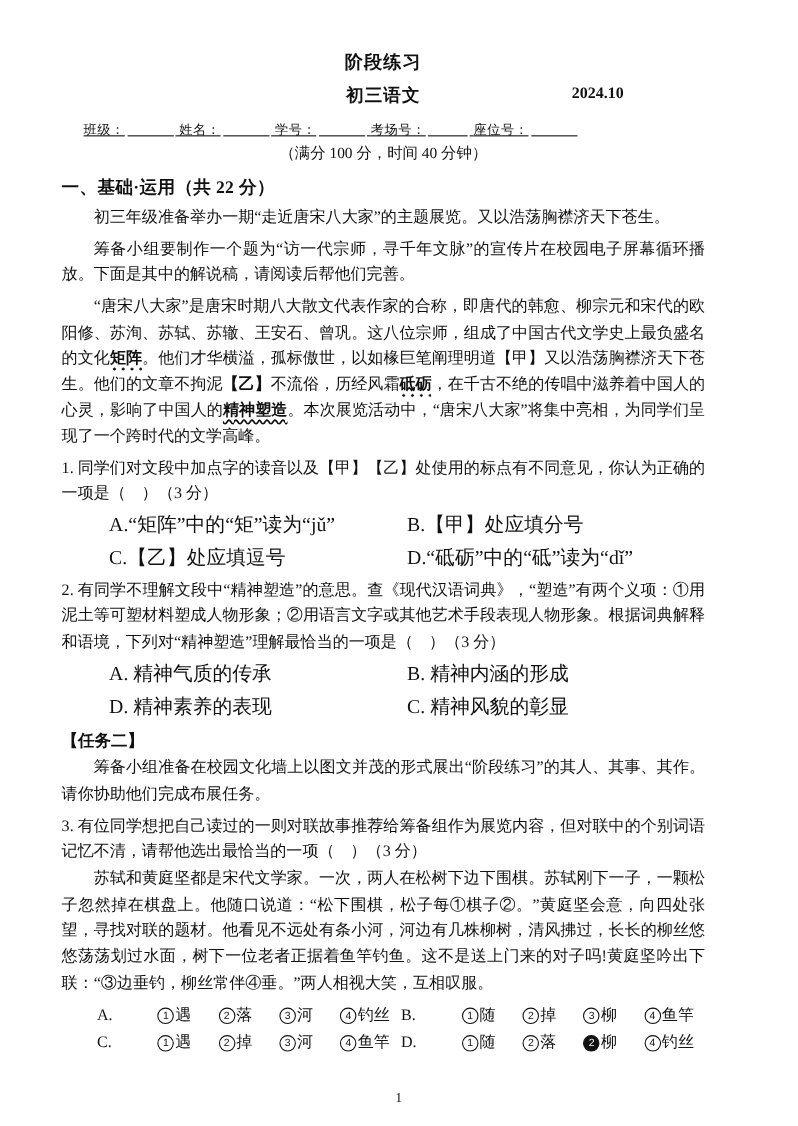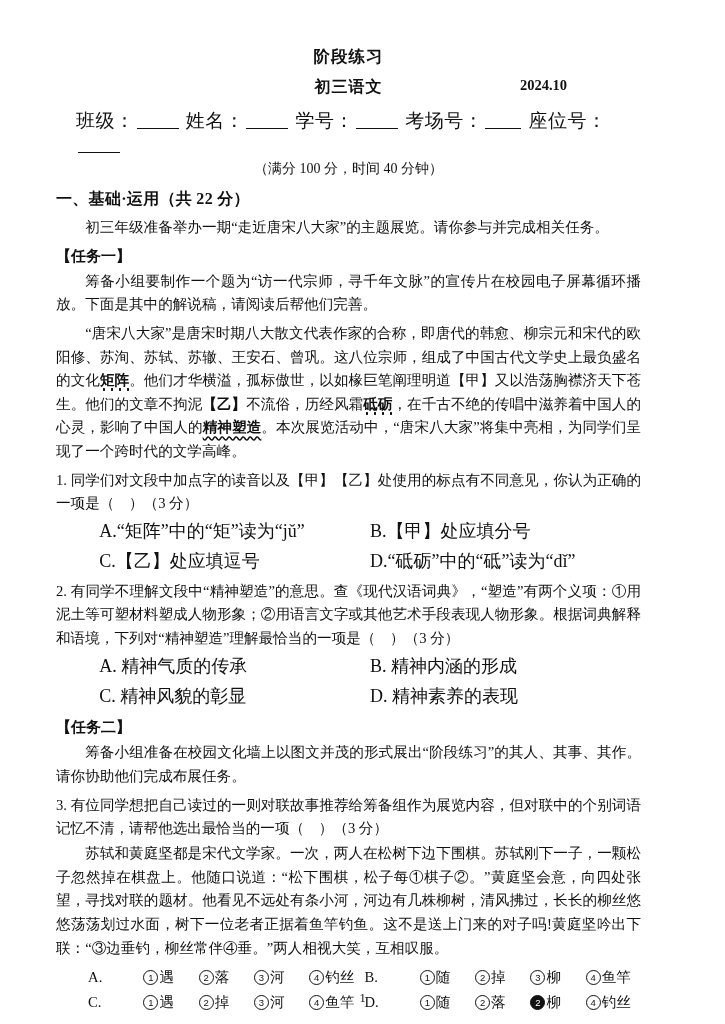--- a/index.html
+++ b/index.html
@@ -39,24 +39,25 @@
   }
   .subtitle-date {
     position: absolute;
     right: 74px;
     top: 0;
     font-size: 14.5px;
     font-weight: bold;
     letter-spacing: 0;
   }
   .info-row {
-    font-size: 19px;
+    font-size: 12px;
     margin: 0 0 4px 0;
     padding-left: 20px;
     letter-spacing: 0.5px;
+    text-decoration: underline;
   }
   .u {
     display: inline-block;
     border-bottom: 1px solid #111;
     min-width: 42px;
     height: 15px;
     vertical-align: -2px;
     margin: 0 2px;
   }
   .u.small { min-width: 36px; }
@@ -167,23 +168,22 @@
     <span>姓名：</span><span class="u"></span>
     <span>学号：</span><span class="u"></span>
     <span>考场号：</span><span class="u small"></span>
     <span>座位号：</span><span class="u"></span>
   </div>
 
   <div class="center-note">（满分 100 分，时间 40 分钟）</div>
 
   <div class="sec-head">一、基础·运用（共 22 分）</div>
 
-  <p class="para indent2">初三年级准备举办一期“走近唐宋八大家”的主题展览。请你参与并完成相关任务。</p>
-
-  <div class="task-head">【任务一】</div>
+  <p class="para indent2">初三年级准备举办一期“走近唐宋八大家”的主题展览。又以浩荡胸襟济天下苍生。</p>
+
 
   <p class="para indent2">筹备小组要制作一个题为“访一代宗师，寻千年文脉”的宣传片在校园电子屏幕循环播放。下面是其中的解说稿，请阅读后帮他们完善。</p>
 
   <p class="para indent2"><span>“唐宋八大家”是唐宋时期八大散文代表作家的合称，即唐代的韩愈、柳宗元和宋代的欧阳修、苏洵、苏轼、苏辙、王安石、曾巩。这八位宗师，组成了中国古代文学史上最负盛名的文化</span><span class="bold dotted-em">矩阵</span><span>。他们才华横溢，孤标傲世，以如椽巨笔阐理明道【甲】又以浩荡胸襟济天下苍生。他们的文章不拘泥</span><span class="bold">【乙】</span><span>不流俗，历经风霜</span><span class="bold dotted-em">砥砺</span><span>，在千古不绝的传唱中滋养着中国人的心灵，影响了中国人的</span><span class="bold wavy">精神塑造</span><span>。本次展览活动中，“唐宋八大家”将集中亮相，为同学们呈现了一个跨时代的文学高峰。</span></p>
 
   <p class="q">1. 同学们对文段中加点字的读音以及【甲】【乙】处使用的标点有不同意见，你认为正确的一项是（　）（3 分）</p>
   <div class="opts-grid">
     <div class="col">A.“矩阵”中的“矩”读为“jǔ”</div>
     <div class="col">B.【甲】处应填分号</div>
   </div>
@@ -191,22 +191,22 @@
     <div class="col">C.【乙】处应填逗号</div>
     <div class="col">D.“砥砺”中的“砥”读为“dǐ”</div>
   </div>
 
   <p class="q">2. 有同学不理解文段中“精神塑造”的意思。查《现代汉语词典》，“塑造”有两个义项：①用泥土等可塑材料塑成人物形象；②用语言文字或其他艺术手段表现人物形象。根据词典解释和语境，下列对“精神塑造”理解最恰当的一项是（　）（3 分）</p>
   <div class="opts-grid">
     <div class="col">A. 精神气质的传承</div>
     <div class="col">B. 精神内涵的形成</div>
   </div>
   <div class="opts-grid">
+    <div class="col">D. 精神素养的表现</div>
     <div class="col">C. 精神风貌的彰显</div>
-    <div class="col">D. 精神素养的表现</div>
   </div>
 
   <div class="task-head">【任务二】</div>
   <p class="para indent2">筹备小组准备在校园文化墙上以图文并茂的形式展出“阶段练习”的其人、其事、其作。请你协助他们完成布展任务。</p>
 
   <p class="q">3. 有位同学想把自己读过的一则对联故事推荐给筹备组作为展览内容，但对联中的个别词语记忆不清，请帮他选出最恰当的一项（　）（3 分）</p>
   <p class="para indent2">苏轼和黄庭坚都是宋代文学家。一次，两人在松树下边下围棋。苏轼刚下一子，一颗松子忽然掉在棋盘上。他随口说道：“松下围棋，松子每①棋子②。”黄庭坚会意，向四处张望，寻找对联的题材。他看见不远处有条小河，河边有几株柳树，清风拂过，长长的柳丝悠悠荡荡划过水面，树下一位老者正据着鱼竿钓鱼。这不是送上门来的对子吗!黄庭坚吟出下联：“③边垂钓，柳丝常伴④垂。”两人相视大笑，互相叹服。</p>
 
   <div class="ans-row">
     <div class="half">

